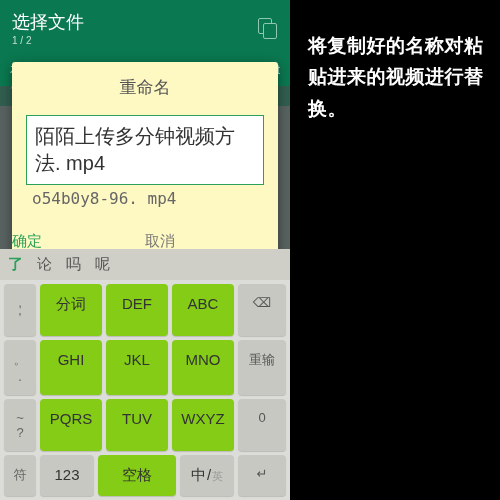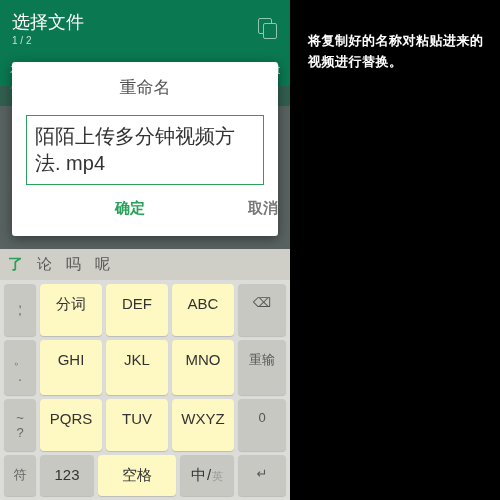--- a/index.html
+++ b/index.html
@@ -8,42 +8,42 @@
     .header { background: #0a7850; height: 56px; padding: 6px 12px; display: flex; align-items: center; justify-content: space-between; }
     .header-left { display: flex; flex-direction: column; }
     .header-title { color: #fff; font-size: 18px; }
     .header-sub { color: #c0e0d0; font-size: 10px; margin-top: 1px; }
     .copy-icon { width: 20px; height: 20px; position: relative; }
     .copy-icon::before, .copy-icon::after { content: ''; position: absolute; border: 1.5px solid #8fc7b0; border-radius: 2px; }
     .copy-icon::before { width: 12px; height: 14px; left: 0; top: 0; }
     .copy-icon::after { width: 12px; height: 14px; left: 5px; top: 5px; background: #0a7850; }
     .breadcrumb { background: #0a7850; padding: 6px 10px 8px; display: flex; gap: 14px; font-size: 13px; color: #c0e0d0; }
     .content-bg { position: absolute; top: 86px; left: 0; right: 0; bottom: 0; background: rgba(70,80,78,0.65); }
-    .dialog { position: absolute; top: 62px; left: 12px; right: 12px; background: #ffffff; border-radius: 3px; box-shadow: 0 3px 12px rgba(0,0,0,0.4); padding-bottom: 8px; }
+    .dialog { position: absolute; top: 62px; left: 12px; right: 12px; background: #fef9c3; border-radius: 3px; box-shadow: 0 3px 12px rgba(0,0,0,0.4); padding-bottom: 8px; }
     .dialog-title { text-align: center; font-size: 17px; color: #555; padding: 14px 0 10px; }
     .dialog-input { margin: 6px 14px 4px; border: 1.5px solid #2aa05a; padding: 7px 8px; font-size: 20px; color: #333; background: #fff; }
     .dialog-ghost { margin: 4px 20px 14px; font-size: 16px; color: #666; font-family: monospace; }
     .dialog-btns { display: flex; }
-    .dialog-btn { flex: 1; text-align: right; padding: 10px 0; font-size: 15px; font-weight: bold; }
+    .dialog-btn { flex: 1; text-align: left; padding: 10px 0; font-size: 15px; }
     .btn-ok { color: #2aa05a; }
     .btn-cancel { color: #777; }
     .kbd { position: absolute; bottom: 0; left: 0; right: 0; background: #dcdcd8; }
     .kbd-sugg { display: flex; align-items: center; padding: 6px 8px; gap: 14px; background: #cfcfc8; font-size: 15px; }
     .sugg-first { color: #2aa05a; font-weight: bold; }
     .sugg { color: #555; }
     .kbd-rows { display: flex; flex-direction: column; gap: 4px; padding: 4px; }
     .kbd-row { display: flex; gap: 4px; }
-    .key { flex: 1; background: #fef9c3; border-radius: 4px; text-align: center; padding: 11px 0; font-size: 15px; color: #333; box-shadow: 0 1px 1px rgba(0,0,0,0.15); }
+    .key { flex: 1; background: #84cc16; border-radius: 4px; text-align: center; padding: 11px 0; font-size: 15px; color: #333; box-shadow: 0 1px 1px rgba(0,0,0,0.15); }
     .key.dark { background: #c8c8c2; }
     .key.narrow { flex: 0 0 32px; font-size: 13px; color: #666; }
     .key.wide { flex: 0 0 48px; font-size: 13px; color: #555; }
     .lang-split { display: inline-flex; align-items: baseline; gap: 1px; }
     .lang-cn { color: #333; font-size: 15px; }
     .lang-en { color: #999; font-size: 11px; }
-    .side-text { flex: 1; padding: 30px 16px 0 18px; color: #fff; font-size: 13px; line-height: 1.65; font-weight: bold; letter-spacing: 0.5px; }
+    .side-text { flex: 1; padding: 30px 16px 0 18px; color: #fff; font-size: 19px; line-height: 1.65; font-weight: bold; letter-spacing: 0.5px; }
     .del-icon::before { content: '⌫'; }
   </style>
 </head>
 <body>
 
 <div class="phone">
   <div class="header">
     <div class="header-left">
       <div class="header-title">选择文件</div>
       <div class="header-sub">1 / 2</div>
@@ -55,20 +55,21 @@
     <span>immomo</span>
     <span>users</span>
     <span>3030921</span>
     <span>videodraft</span>
   </div>
   <div class="content-bg"></div>
 
   <div class="dialog">
     <div class="dialog-title">重命名</div>
     <div class="dialog-input">陌陌上传多分钟视频方法. mp4</div>
+    <div class="dialog-ghost">o54b0y8-96. mp4</div>
     <div class="dialog-btns">
       <div class="dialog-btn btn-ok">确定</div>
       <div class="dialog-btn btn-cancel">取消</div>
     </div>
   </div>
 
   <div class="kbd">
     <div class="kbd-sugg">
       <span class="sugg-first">了</span>
       <span class="sugg">论</span>

